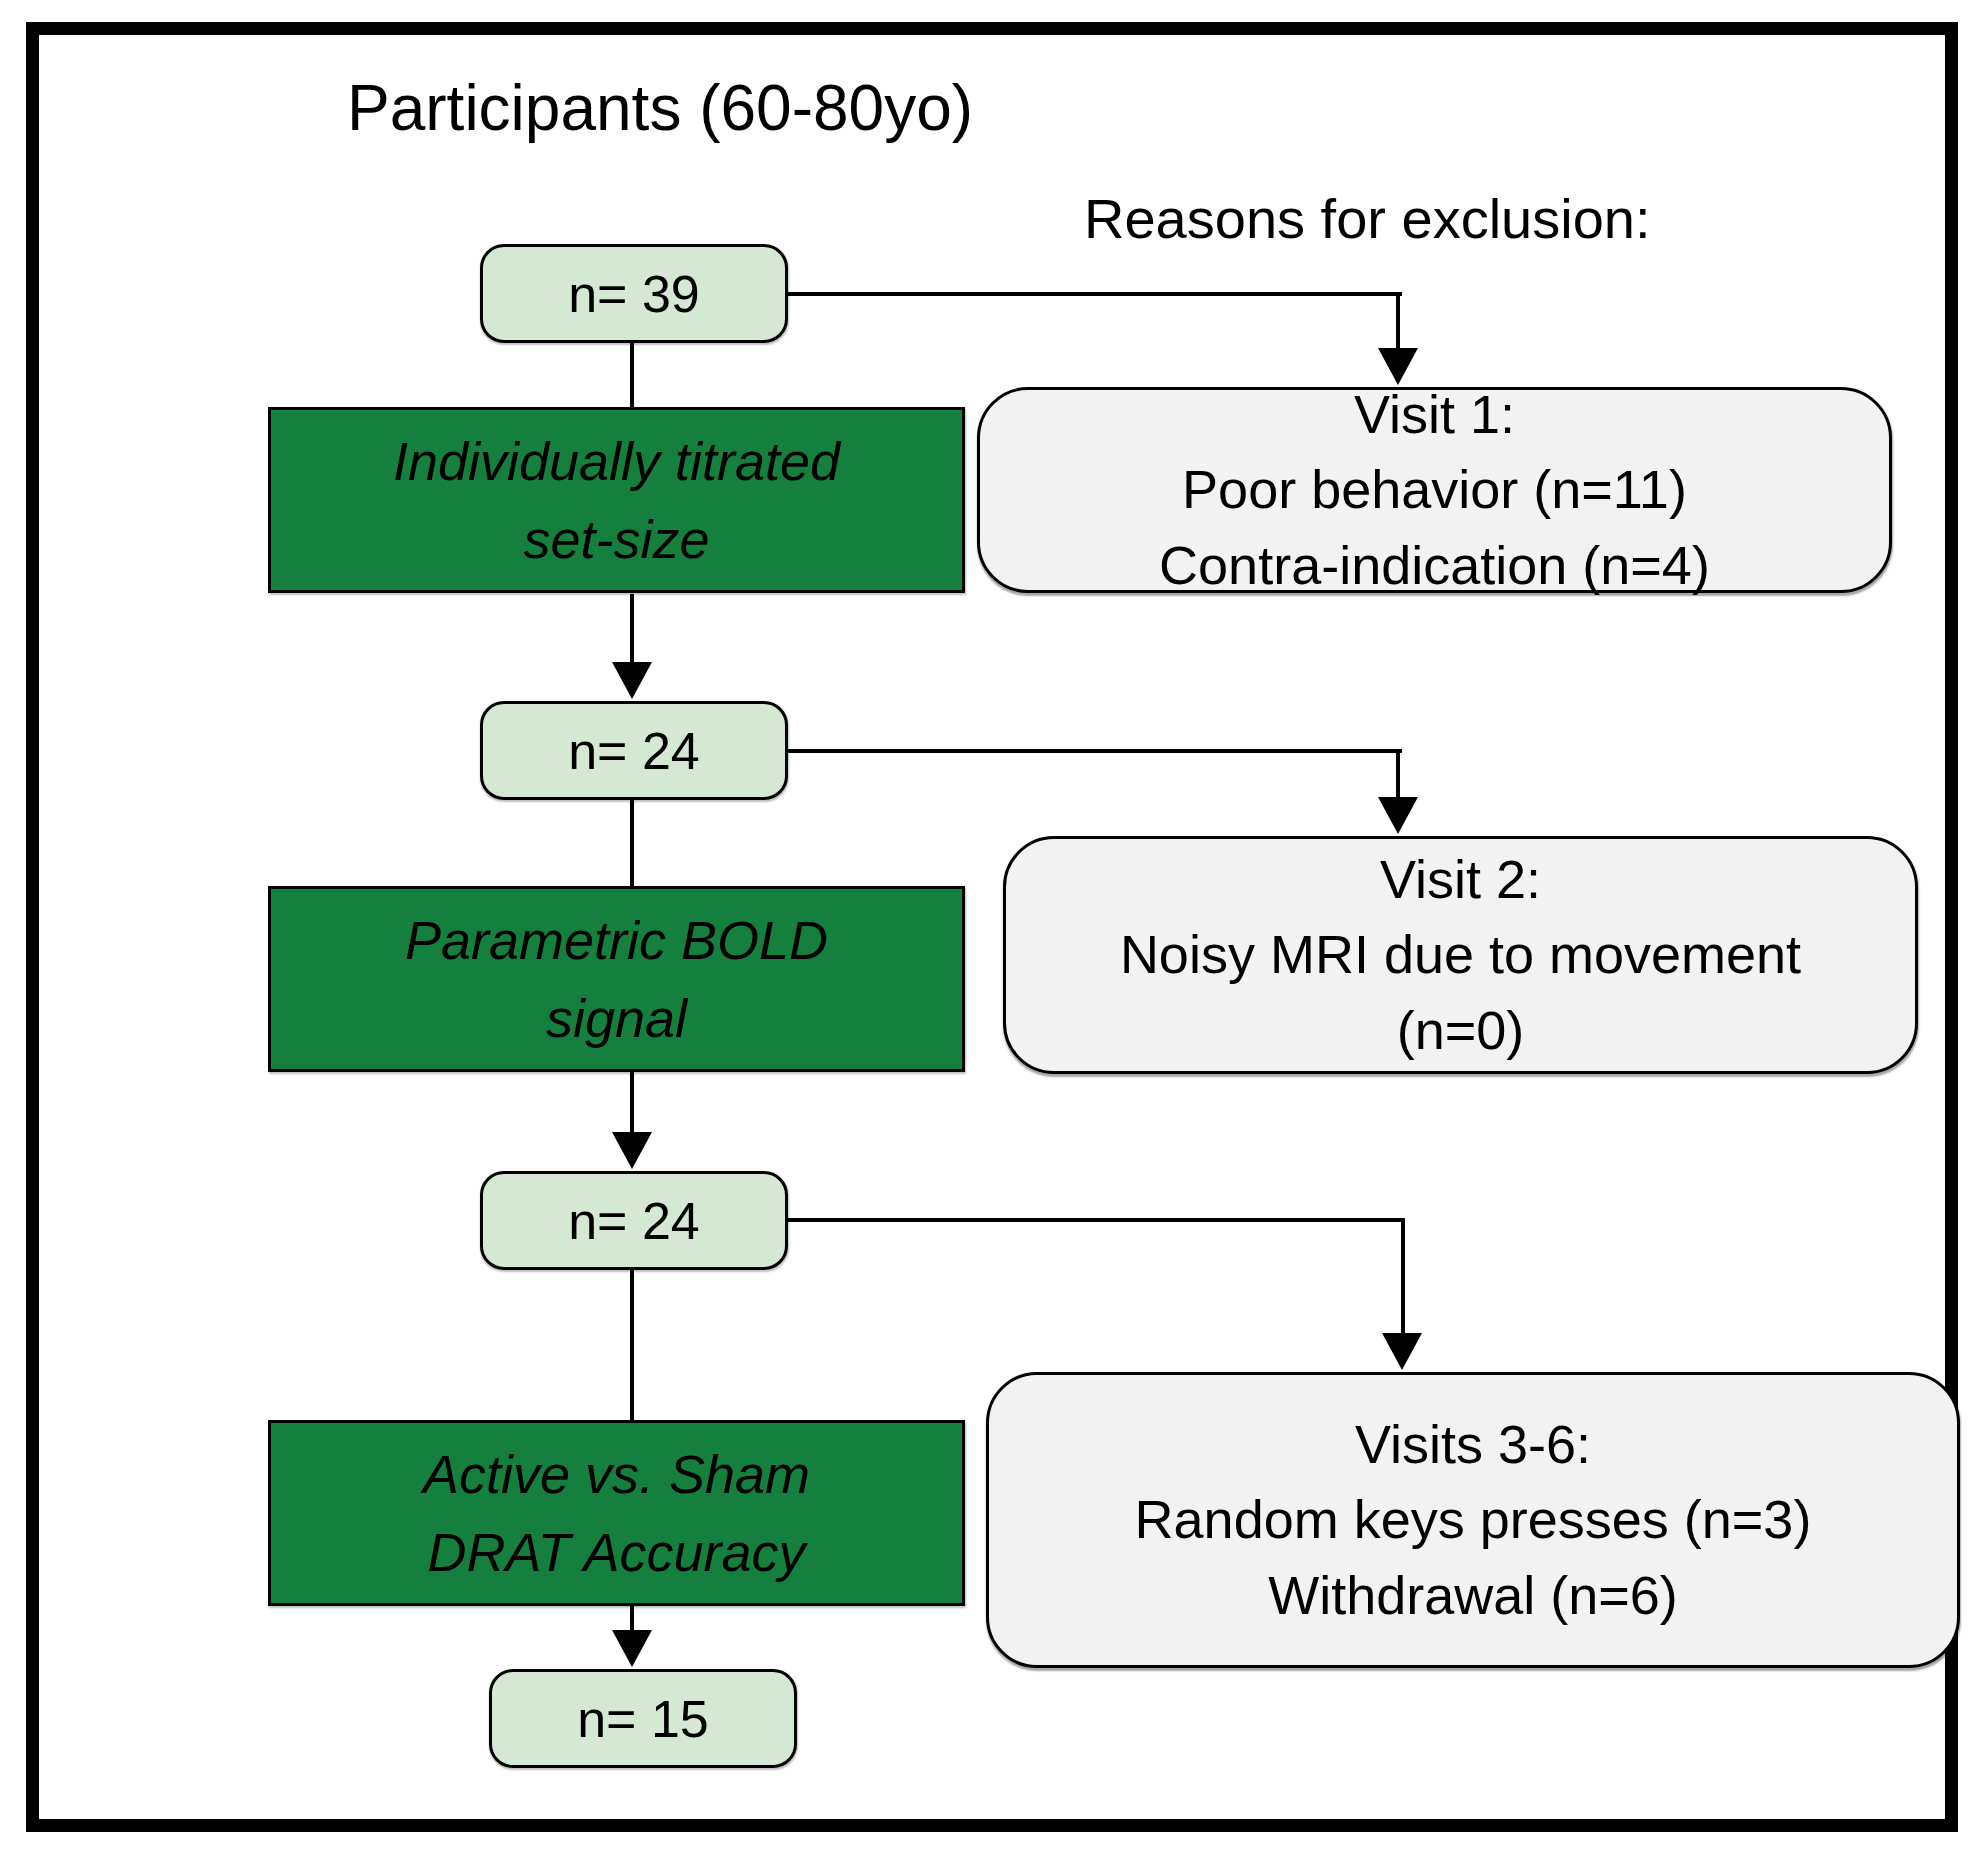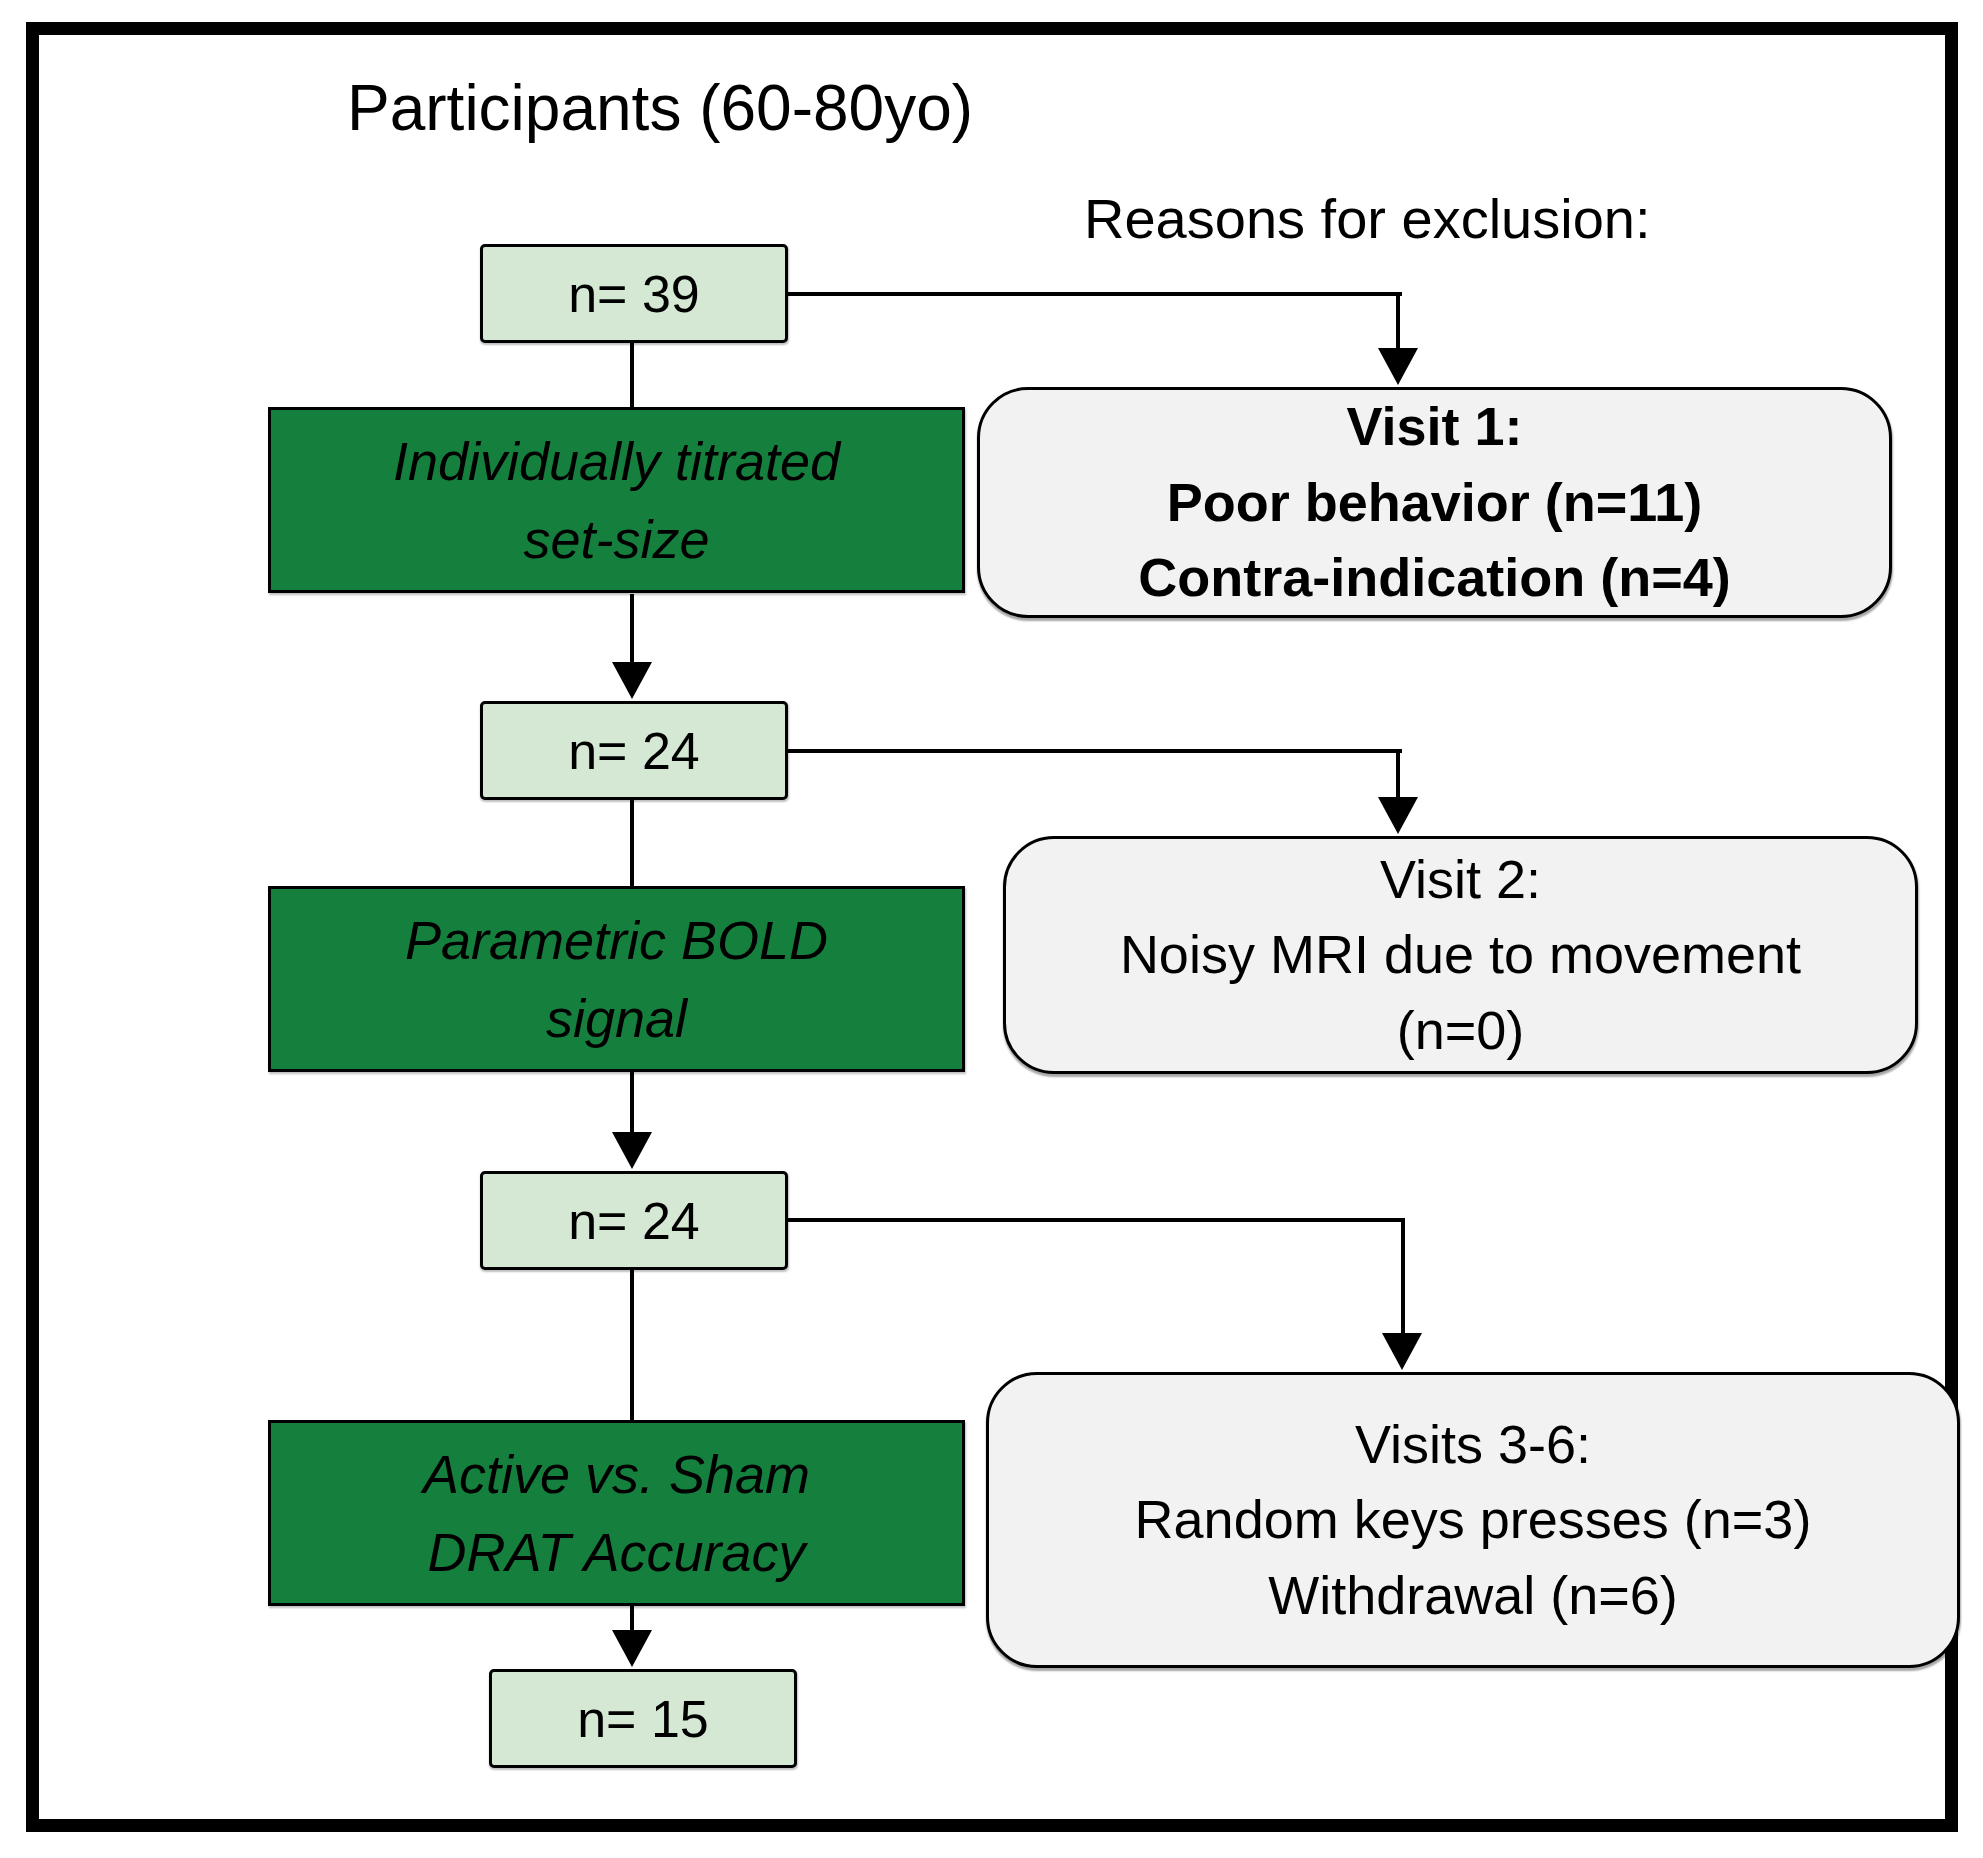--- a/index.html
+++ b/index.html
@@ -20,21 +20,21 @@
   .title {
     position:absolute; left:347px; top:70px;
     font-size:64px; line-height:1.2; color:#000;
   }
   .excl-title {
     position:absolute; left:1084px; top:185px;
     font-size:56px; line-height:1.2; color:#000;
   }
   .count-node {
     position:absolute; left:480px; width:308px; height:99px;
-    background:#d5e8d4; border:3.7px solid #000; border-radius:5px;
+    background:#d5e8d4; border:3.7px solid #000; border-radius:24px;
     box-sizing:border-box;
     display:flex; align-items:center; justify-content:center;
     font-size:52px;
     z-index:2;
     box-shadow:0.9px 1.9px 1.9px rgba(0,0,0,0.25);
   }
   .count-1 { top:244px; }
   .count-2 { top:701px; }
   .count-3 { top:1171px; }
   .count-4 { top:1669px; left:489px; }
@@ -54,21 +54,21 @@
   .excl-node {
     position:absolute; left:977px; width:915px;
     background:#f2f2f2; border:3.7px solid #000; border-radius:51px;
     box-sizing:border-box;
     display:flex; align-items:center; justify-content:center;
     text-align:center; font-size:54px; line-height:1.4;
     white-space:pre-line;
     z-index:2;
     box-shadow:0.9px 2.8px 1.9px rgba(0,0,0,0.35);
   }
-  .excl-1 { top:387px; height:231px;font-weight:bold; }
+  .excl-1 { top:387px; height:206px; }
   .excl-2 { top:836px; height:238px;margin-left:26px; }
   .excl-3 { top:1372px; height:296px; left:986px; width:974px; }
   .line {
     position:absolute; background:#000; z-index:1;
   }
   .arrow-down {
     position:absolute; width:0; height:0;
     border-left:20.5px solid transparent;
     border-right:20.5px solid transparent;
     border-top:37px solid #000;

